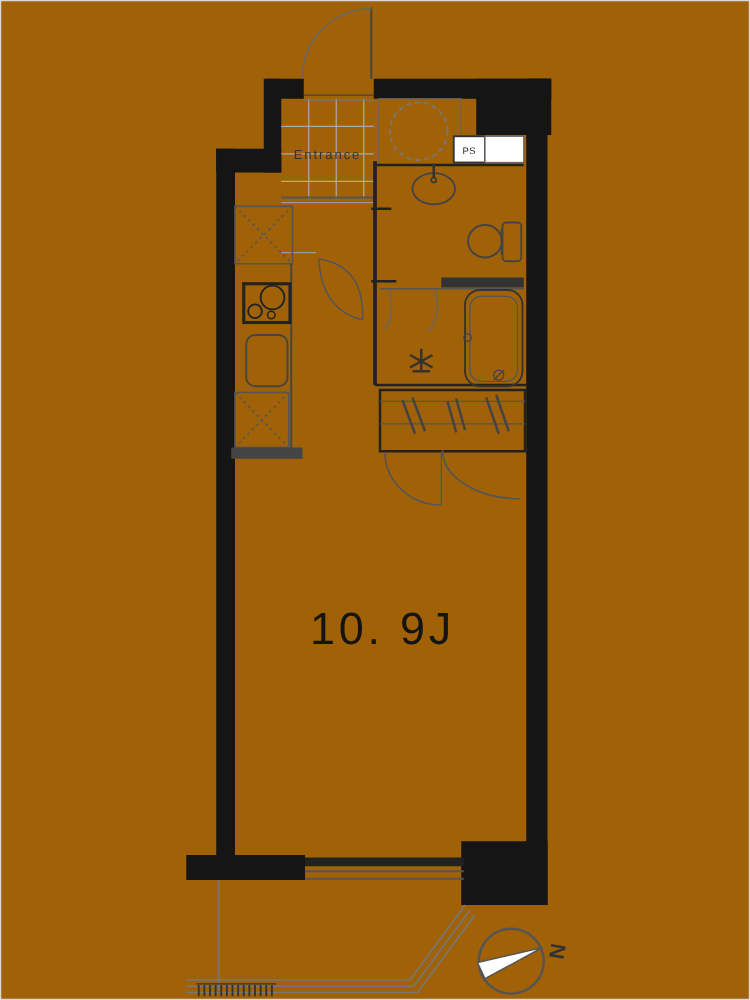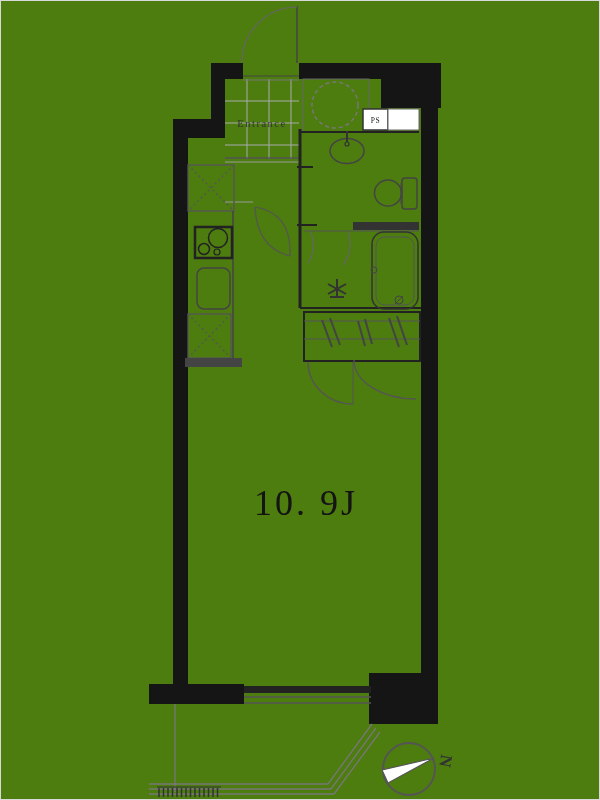--- a/index.html
+++ b/index.html
@@ -1,22 +1,22 @@
 <!DOCTYPE html>
 <html><head>
 <meta charset="utf-8">
 <style>
   html,body{margin:0;padding:0;background:#ffffff;}
   .page{
     position:relative;
     width:600px;height:800px;
-    background:#4d7c0f;
+    background:#a16207;
     border:1px solid #d9d9d9;
     box-sizing:border-box;
-    font-family:Liberation Serif, serif;
+    font-family:Liberation Sans, sans-serif;
     overflow:hidden;
   }
   svg{position:absolute;left:0;top:0;}
   text{fill:#222;}
   .t-entrance{font-size:10.5px;letter-spacing:1.5px;fill:#333;}
   .t-ps{font-size:7.5px;letter-spacing:0.5px;fill:#222;}
   .t-area{font-size:36px;font-weight:500;letter-spacing:3px;fill:#141414;}
   .t-north{font-size:17px;font-weight:bold;fill:#333;}
 </style>
 </head>

